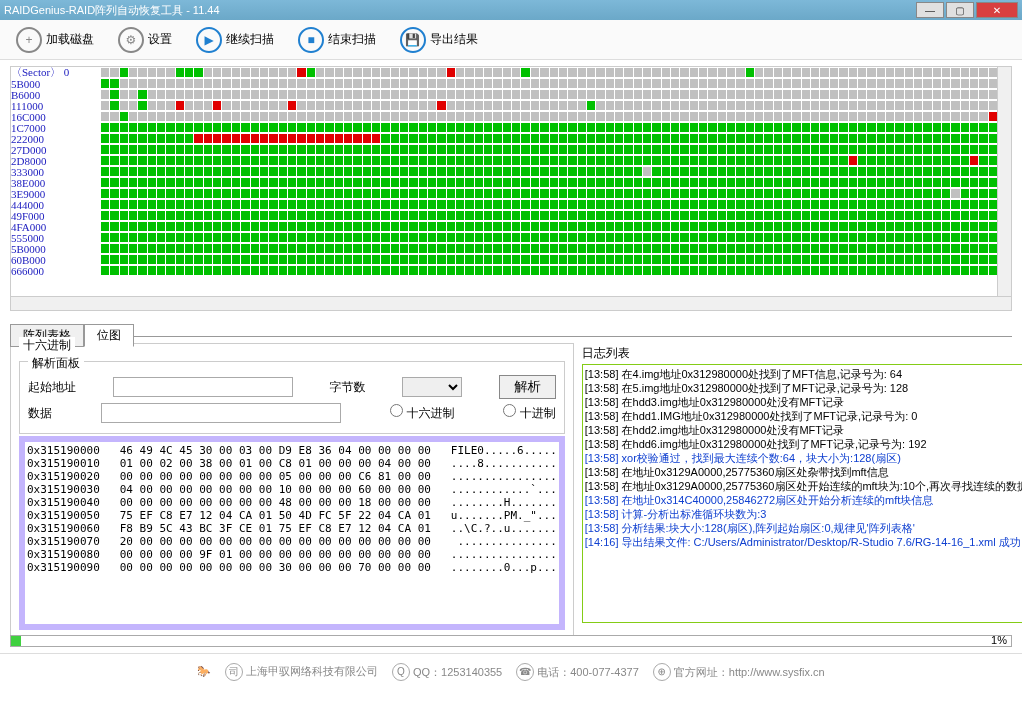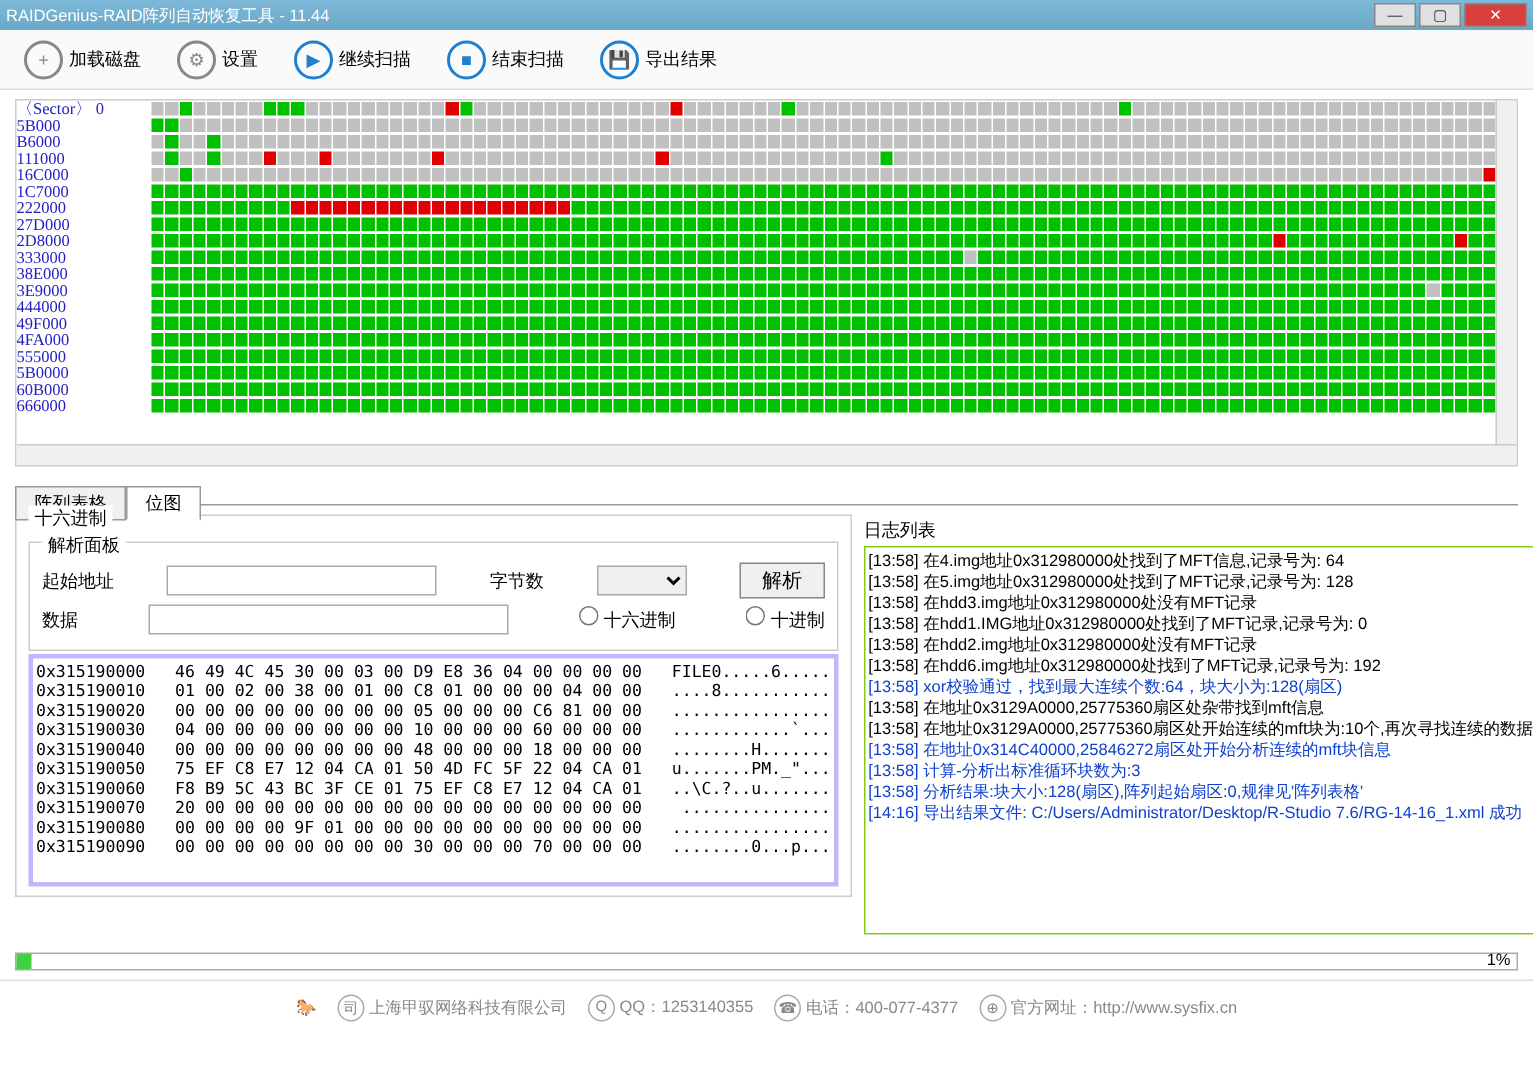--- a/index.html
+++ b/index.html
@@ -29,21 +29,21 @@
 .panels { display: flex; gap: 8px; margin-top: 6px; height: 280px; }
 .leftpanel { flex: 1; display: flex; flex-direction: column; }
 .rightpanel { width: 494px; display: flex; flex-direction: column; }
 .grp { border: 1px solid #ccc; padding: 6px 8px; margin-bottom: 2px; }
 .grp-title { position: relative; top: -13px; background: #fff; display: inline-block; padding: 0 4px; }
 .grp .body { margin-top: -10px; }
 .formrow { display: flex; align-items: center; gap: 8px; margin-bottom: 4px; justify-content: space-between; }
 .formrow input[type=text] { border: 1px solid #aaa; height: 20px; padding: 0 4px; }
 .formrow select { border: 1px solid #aaa; height: 20px; }
 .btn { border: 1px solid #888; background: #f0f0f0; padding: 2px 14px; cursor: pointer; }
-.hexarea { border: 3px solid #c4b5fd; height: 155px; overflow: auto; font-family: monospace; font-size: 11px; white-space: pre; padding: 2px; position: relative; }
+.hexarea { border: 6px solid #c4b5fd; height: 194px; overflow: auto; font-family: monospace; font-size: 11px; white-space: pre; padding: 2px; position: relative; }
 .logbox { border: 1px solid #84cc16; flex: 1; overflow: auto; font-size: 11px; padding: 2px; line-height: 14px; }
 .logbox .ln { white-space: nowrap; }
 .logbox .ln.blue { color: #1040d0; }
 .progressbar { margin: 6px 10px; height: 12px; border: 1px solid #aaa; position: relative; background: #fff; display: flex; align-items: center; }
 .progressfill { height: 100%; background: #40d040; width: 1%; }
 .progresslbl { position: absolute; right: 4px; top: -2px; font-size: 11px; }
 .footer { height: 36px; border-top: 1px solid #ddd; display: flex; align-items: center; justify-content: center; gap: 14px; color: #888; font-size: 11px; }
 .footer .fic { width: 18px; height: 18px; border-radius: 50%; border: 1px solid #aaa; display: inline-flex; align-items: center; justify-content: center; margin-right: 3px; font-size: 10px; }
 </style>
 </head>

